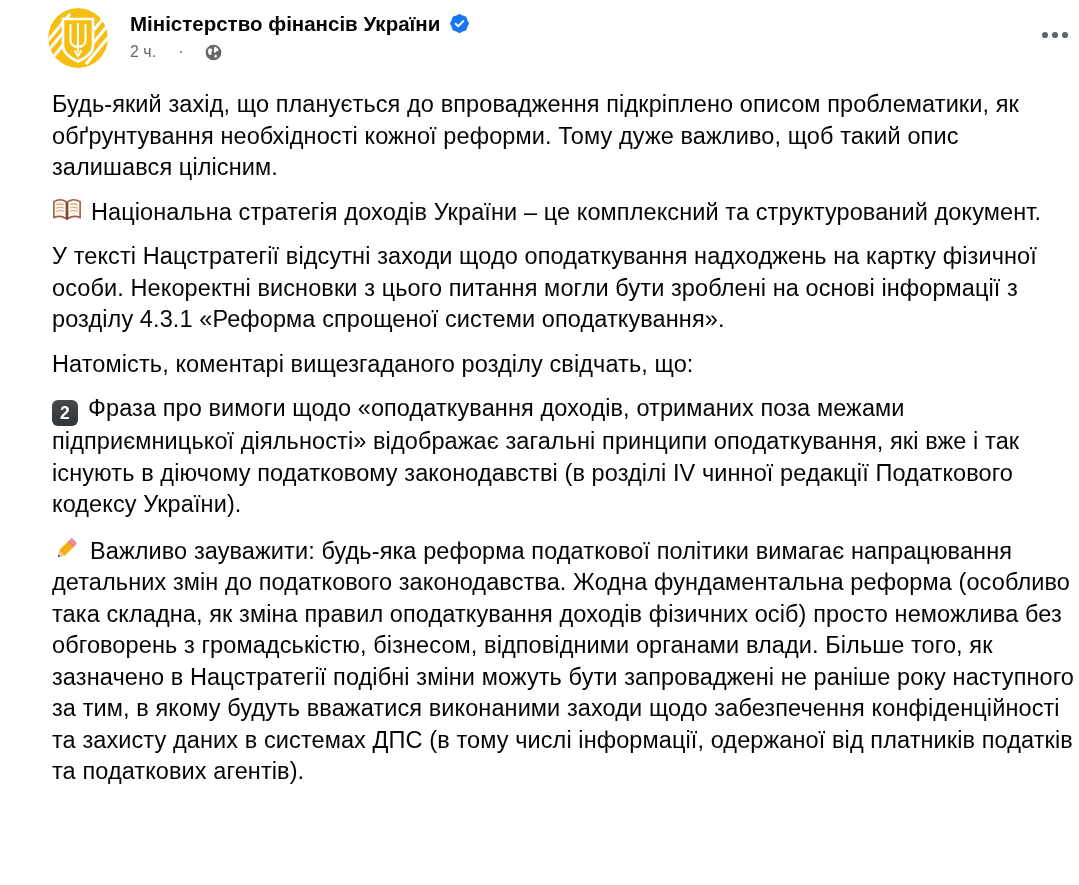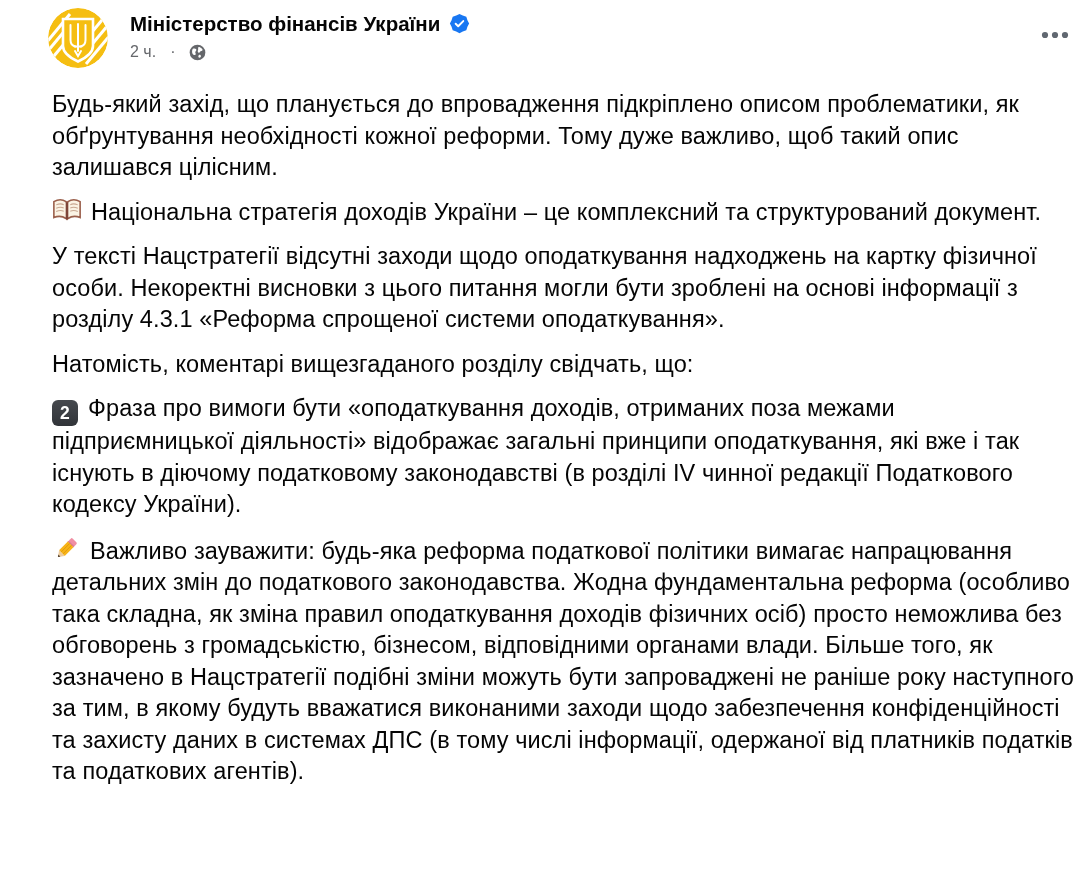--- a/index.html
+++ b/index.html
@@ -16,21 +16,21 @@
 
   
   .header { display: flex; align-items: flex-start; padding: 8px 20px 0 20px; }
   .avatar { width: 60px; height: 60px; border-radius: 50%; flex: 0 0 auto; cursor: pointer; overflow: hidden; }
   .avatar svg { display: block; }
   .hmeta { margin-left: 22px; padding-top: 3px; min-width: 0; }
   .name-row { display: flex; align-items: center; gap: 9px; }
   .name { font-size: 20.5px; font-weight: 700; line-height: 1.25; cursor: pointer; }
   .verified { display: inline-flex; }
   .verified svg { width: 21px; height: 21px; display: block; }
-  .sub { display: flex; align-items: center; gap: 14px; margin-top: 6px; color: #65676B; font-size: 16px; }
+  .sub { display: flex; align-items: center; gap: 22px; margin-top: 6px; color: #65676B; font-size: 16px; }
   .sub .sep { color: #65676B; }
   .globe { display: inline-flex; margin-top: 1px; }
   .menu-btn { position: absolute; top: 24px; right: 32px; padding: 6px; cursor: pointer; border-radius: 50%; }
   .menu-btn svg { display: block; }
 
   
   .post-body { padding: 21px 26px 0 24px; }
   p.para {
     margin: 0 0 13px 0;
     font-size: 23.5px;
@@ -116,21 +116,21 @@
   <div class="post-body">
       <p class="para"><span class="ptext">Будь-який захід, що планується до впровадження підкріплено описом проблематики, як обґрунтування необхідності кожної реформи. Тому дуже важливо, щоб такий опис залишався цілісним.</span></p>
       <p class="para"><span class="ico"><svg width="30" height="27" viewBox="0 0 32 28">
     <path d="M2 4.5 Q9 .5 15 4.5 L16 5.5 L17 4.5 Q23 .5 30 4.5 L30 21.5 Q23 18.5 17 22.5 L16 23.5 L15 22.5 Q9 18.5 2 21.5 Z" fill="#FBF3E4" stroke="#9A5F4B" stroke-width="1.7"></path>
     <path d="M14.6 4.6 L16 5.8 L17.4 4.6 L17.4 22.6 L16 23.8 L14.6 22.6 Z" fill="#7E4437"></path>
     <path d="M4.5 8 Q9 6 12.5 7.8 M4.5 11.5 Q9 9.5 12.5 11.3 M4.5 15 Q9 13 12.5 14.8" fill="none" stroke="#C9A892" stroke-width="1.1"></path>
     <path d="M19.5 7.8 Q23 6 27.5 8 M19.5 11.3 Q23 9.5 27.5 11.5 M19.5 14.8 Q23 13 27.5 15" fill="none" stroke="#C9A892" stroke-width="1.1"></path>
   </svg></span><span class="ptext">Національна стратегія доходів України – це комплексний та структурований документ.</span></p>
       <p class="para"><span class="ptext">У тексті Нацстратегії відсутні заходи щодо оподаткування надходжень на картку фізичної особи. Некоректні висновки з цього питання могли бути зроблені на основі інформації з розділу 4.3.1 «Реформа спрощеної системи оподаткування».</span></p>
       <p class="para"><span class="ptext">Натомість, коментарі вищезгаданого розділу свідчать, що:</span></p>
-      <p class="para"><span class="keycap ico">2</span><span class="ptext">Фраза про вимоги бути «оподаткування доходів, отриманих поза межами підприємницької діяльності» відображає загальні принципи оподаткування, які вже і так існують в діючому податковому законодавстві (в розділі IV чинної редакції Податкового кодексу України).</span></p>
+      <p class="para"><span class="keycap ico">2</span><span class="ptext">Фраза про вимоги щодо «оподаткування доходів, отриманих поза межами підприємницької діяльності» відображає загальні принципи оподаткування, які вже і так існують в діючому податковому законодавстві (в розділі IV чинної редакції Податкового кодексу України).</span></p>
       <p class="para"><span class="ico"><svg width="29" height="29" viewBox="0 0 32 32">
     <g transform="rotate(-45 16 16)">
       <rect x="23.2" y="11.6" width="5.4" height="8.8" rx="1.6" fill="#F08FA4"></rect>
       <rect x="22" y="11.6" width="1.8" height="8.8" fill="#D97A92"></rect>
       <rect x="8.8" y="11.6" width="13.6" height="8.8" fill="#F7B317"></rect>
       <line x1="8.8" y1="14.5" x2="22.4" y2="14.5" stroke="#E09B0E" stroke-width="1"></line>
       <line x1="8.8" y1="17.5" x2="22.4" y2="17.5" stroke="#E09B0E" stroke-width="1"></line>
       <polygon points="8.8,11.6 2.6,16 8.8,20.4" fill="#EDCB9C"></polygon>
       <polygon points="4.9,14.4 2.6,16 4.9,17.6" fill="#53402E"></polygon>
     </g>

